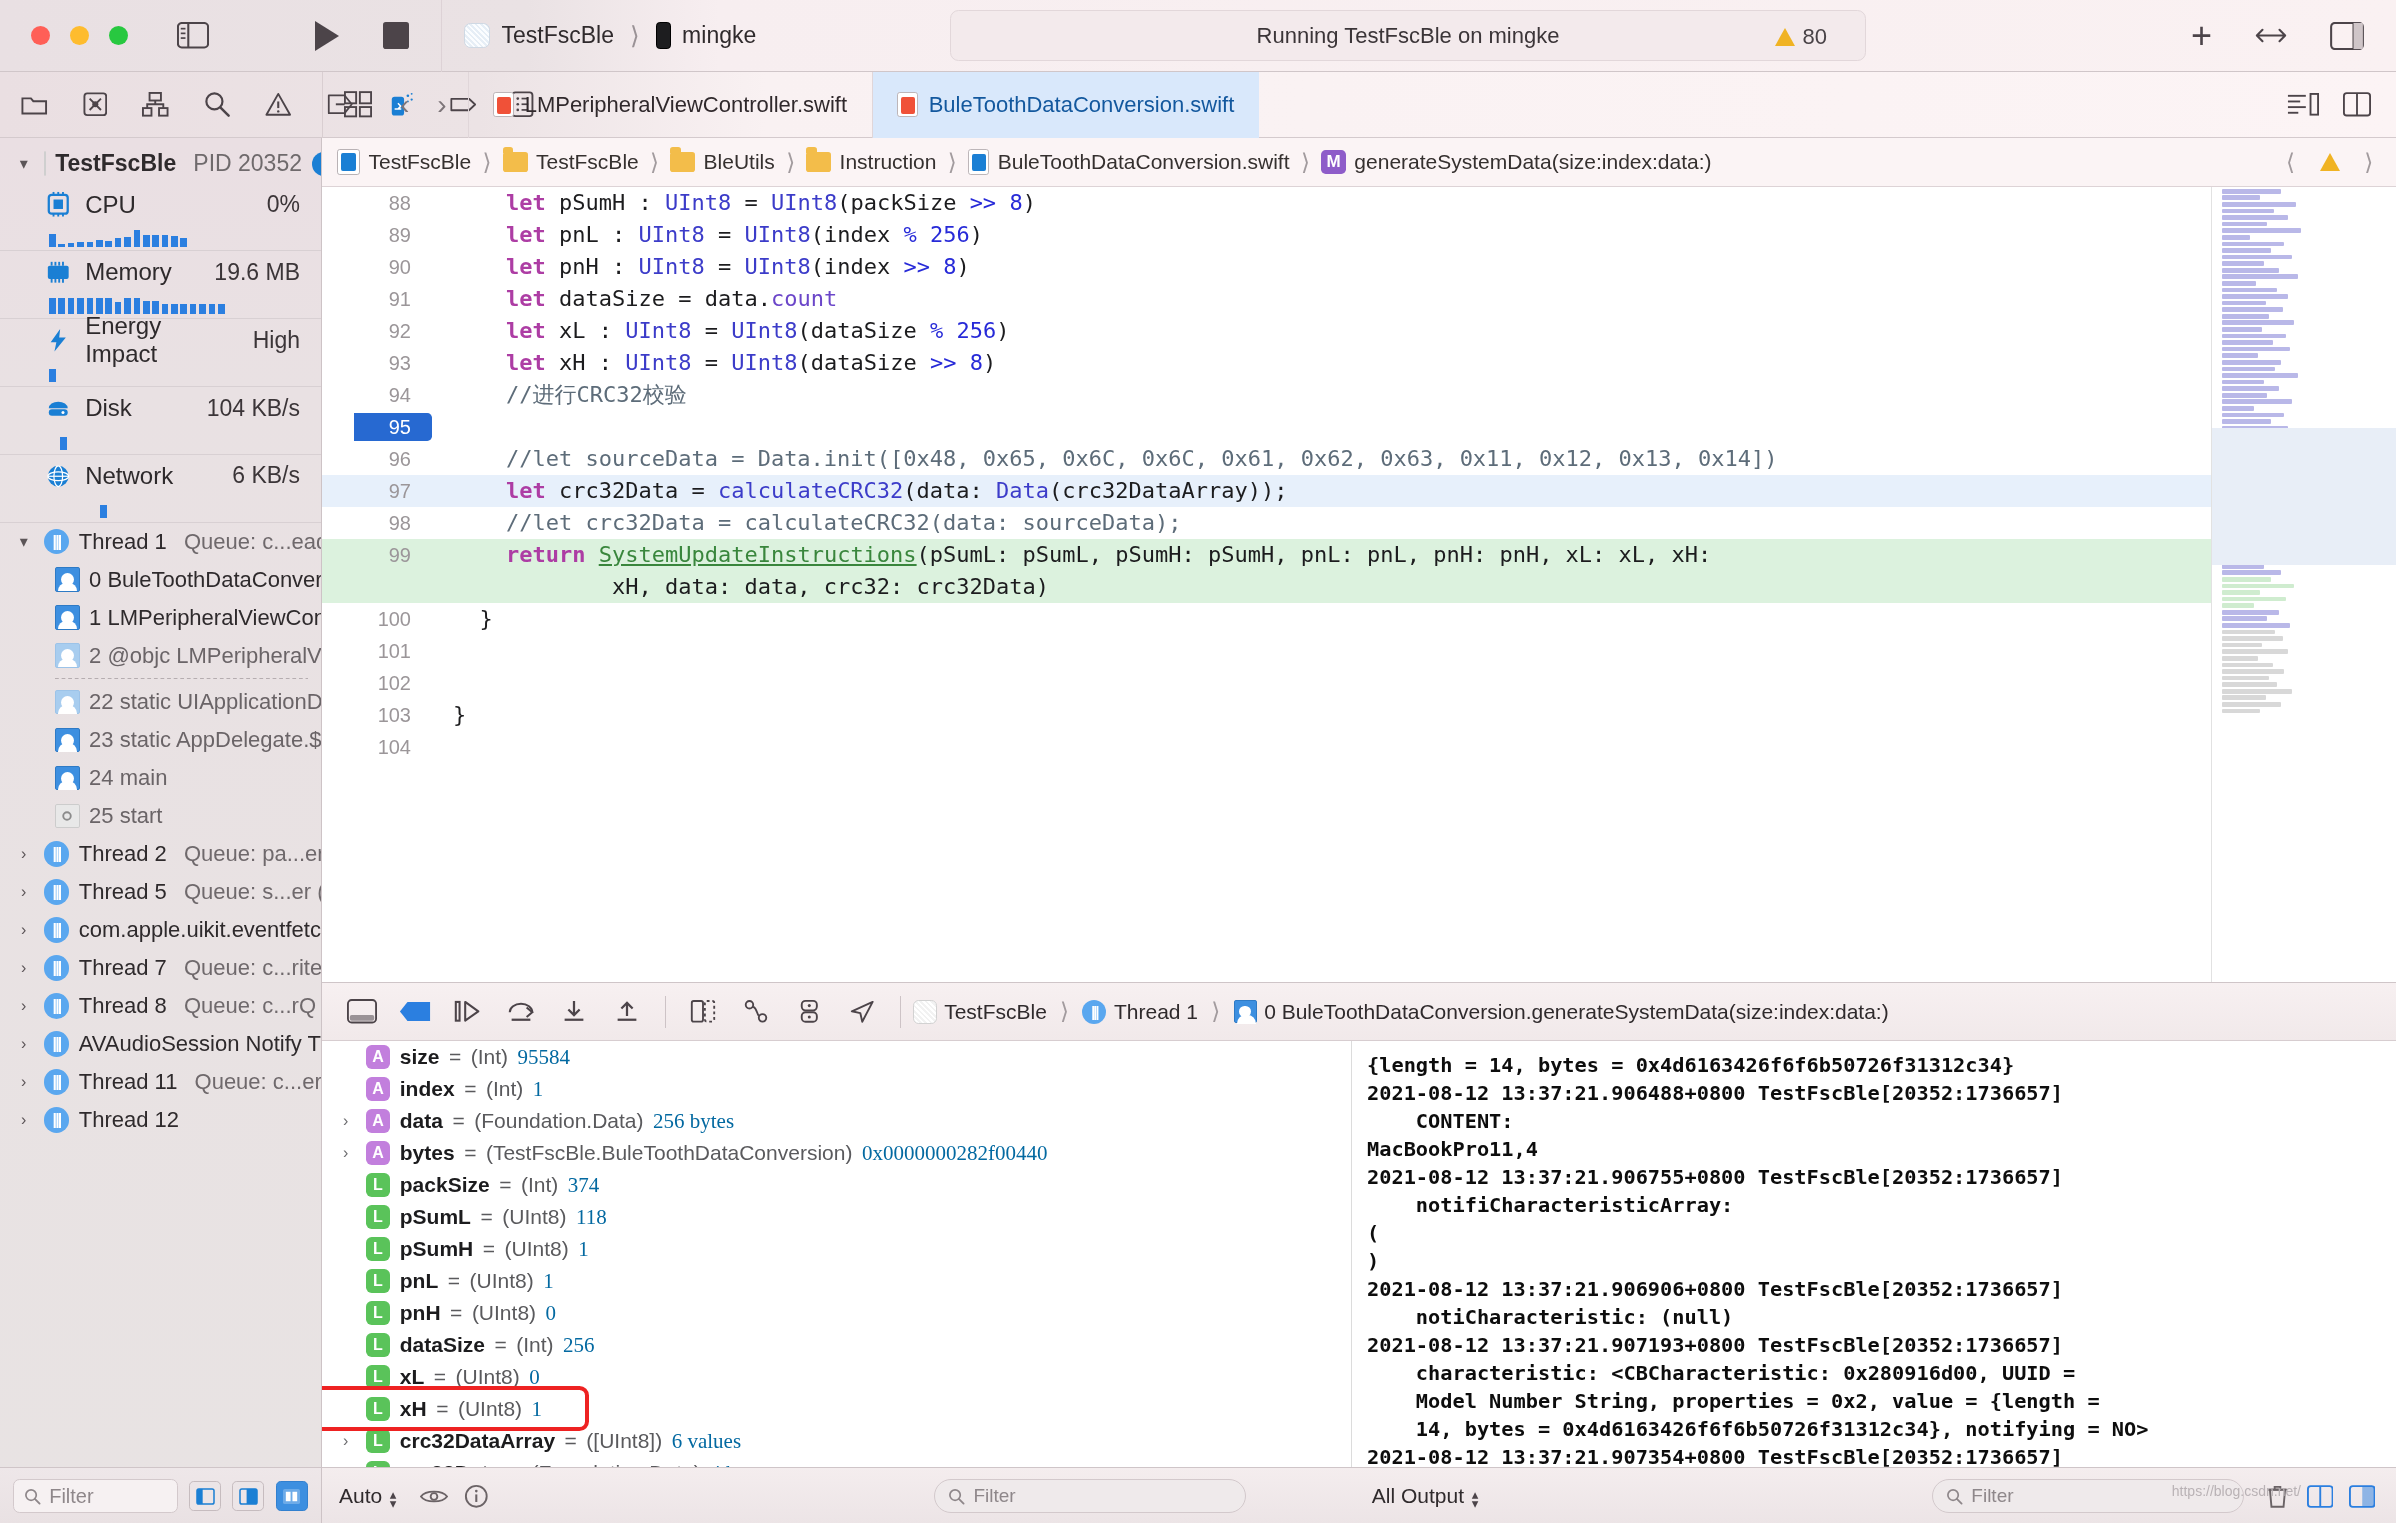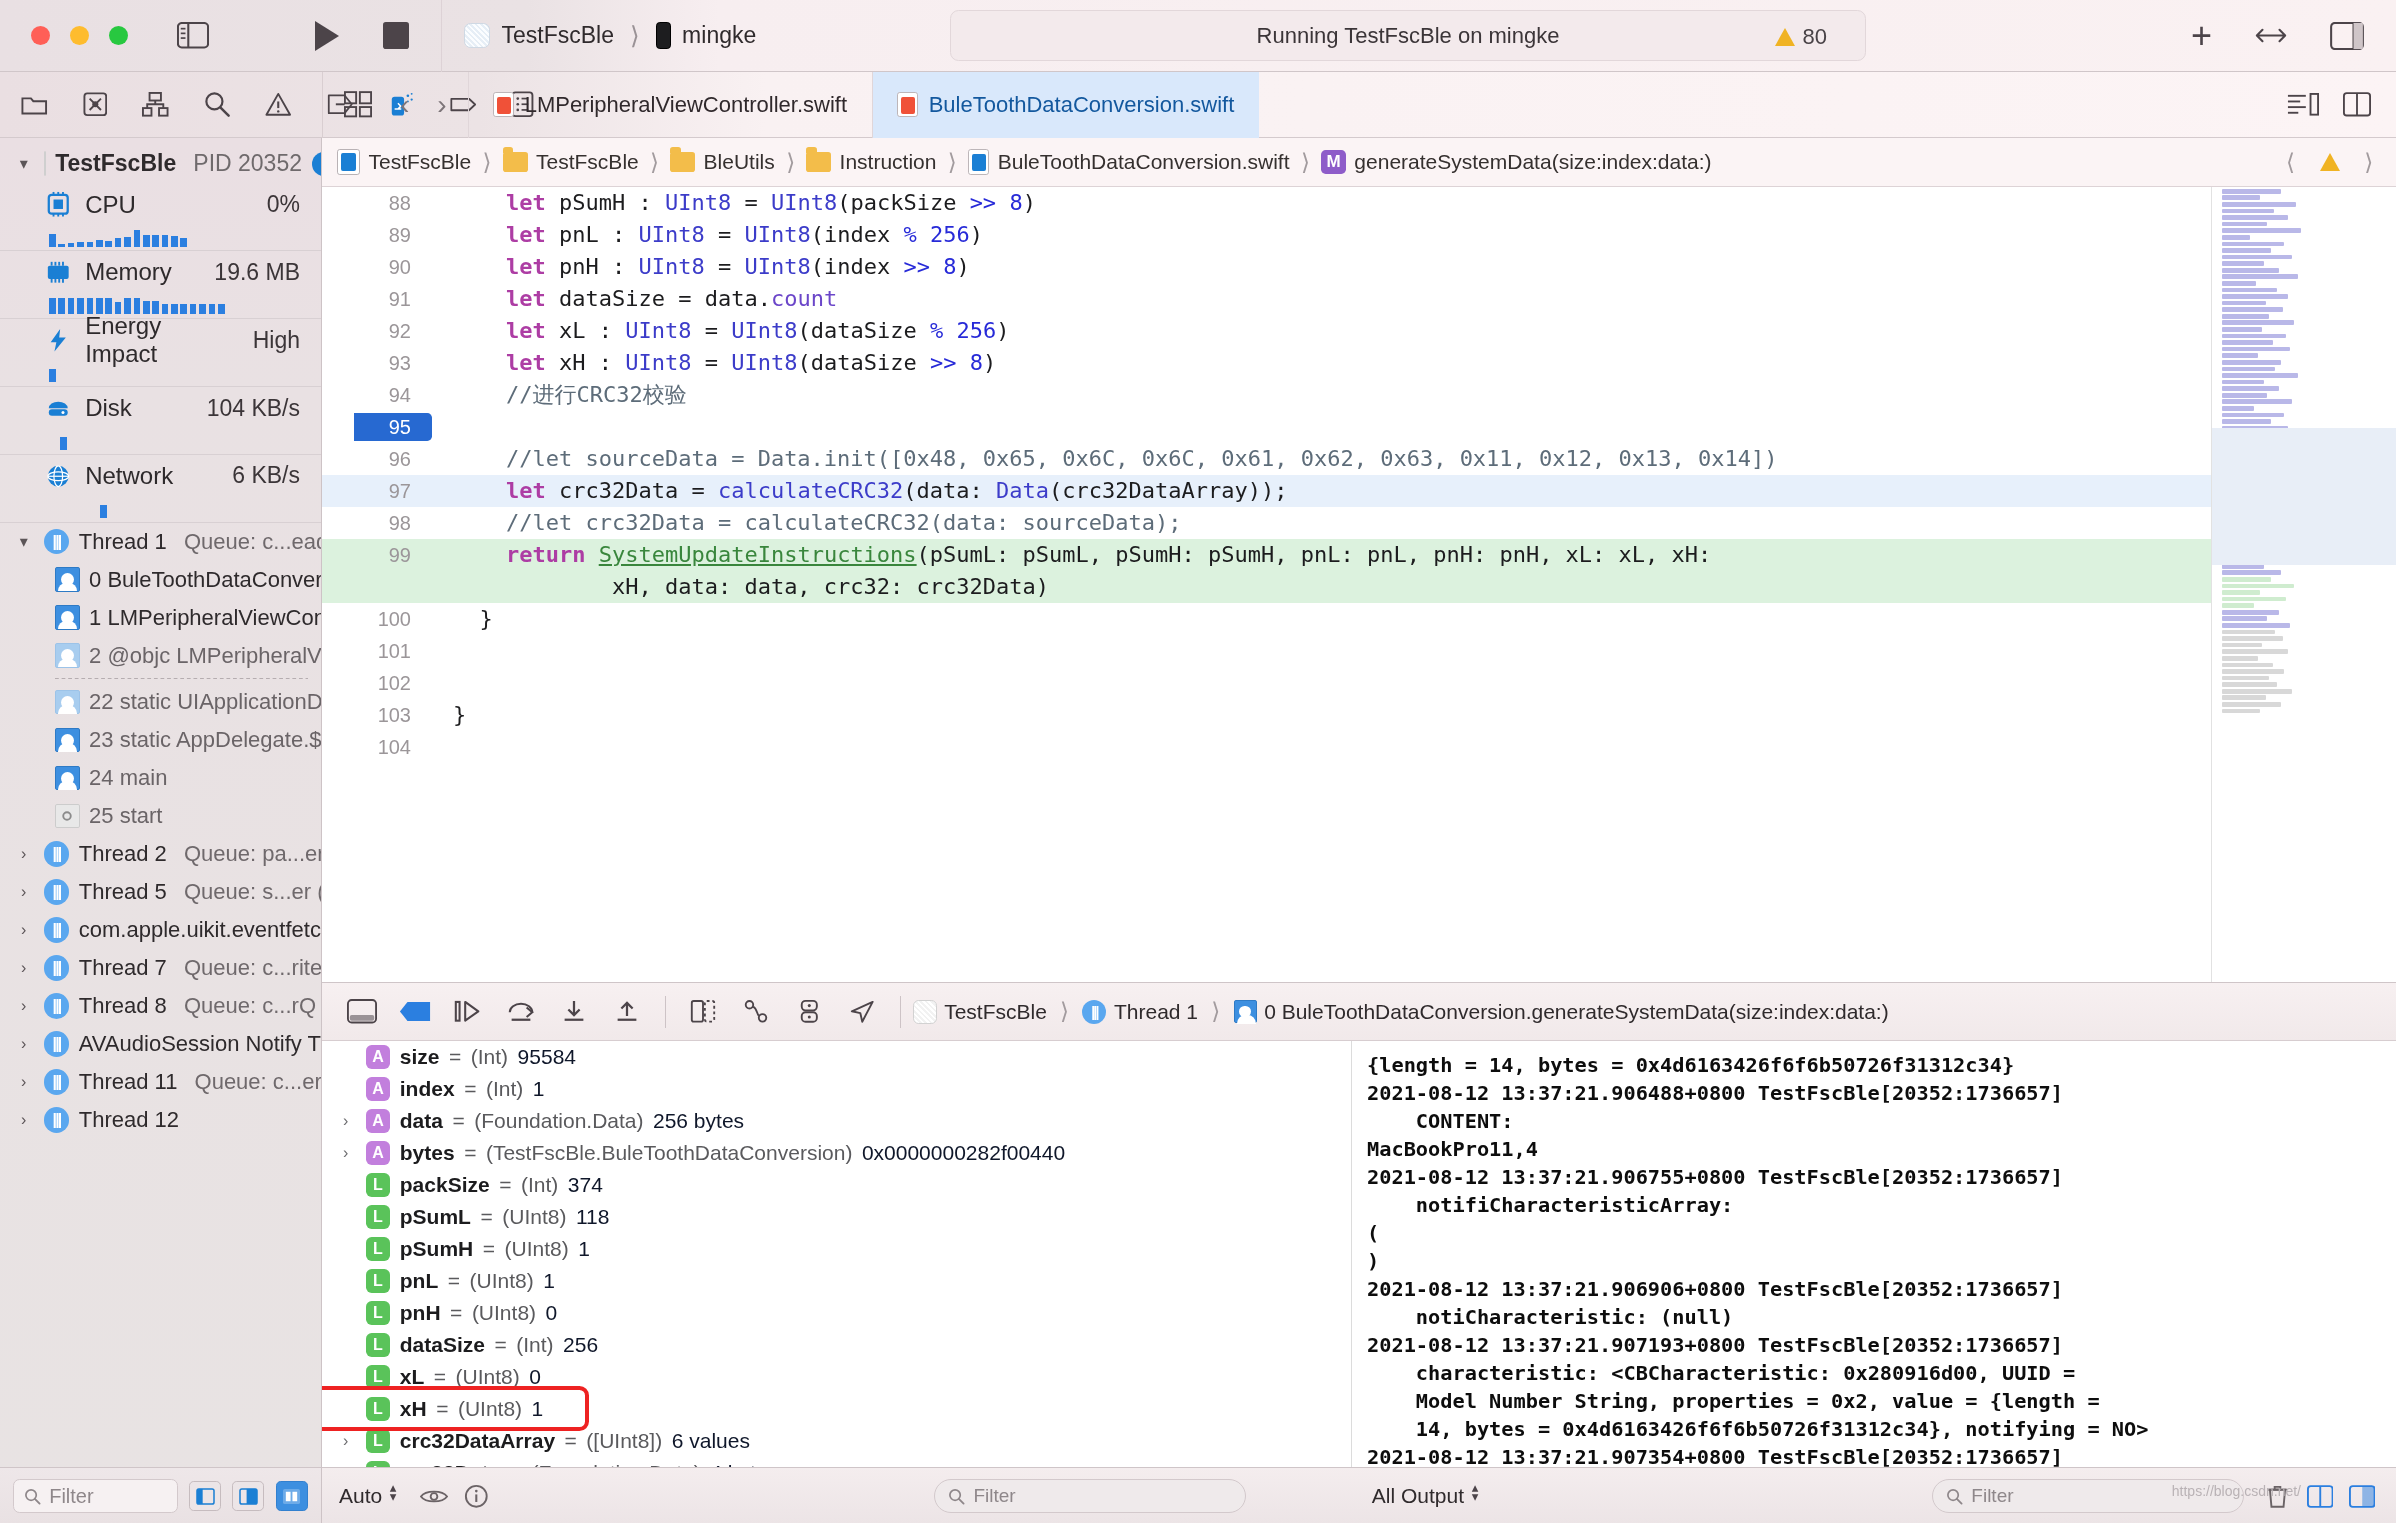--- a/index.html
+++ b/index.html
@@ -266,39 +266,39 @@
   }
   .var-row .tri { width:21px;text-align:center;color:#6d6d70;font-size:16px;flex:0 0 21px;}
   .vbadge {
     width:24.6px;height:24.6px;border-radius:5.7px;display:flex;align-items:center;justify-content:center;
     color:#fff;font-size:16px;font-weight:bold;flex:0 0 24.6px;
   }
   .vbadge.A { background:#c27fdd; }
   .vbadge.L { background:#5ac35a; }
   .vname { font-weight:bold; }
   .vtype { color:#5a5a5d; }
-  .vval { color:#0f172a; }
+  .vval { color:#0369a1;font-family:Liberation Serif, serif; }
   .redbox {
     position:absolute; border:4.7px solid #ee2222; border-radius:9.5px;
     pointer-events:none;
   }
 
   .console-pane { flex:1; background:#fff; overflow:hidden; padding:9.5px 0 0 15px;}
   .con-line {
     font-family:"DejaVu Sans Mono", monospace; font-size:20.3px; line-height:28px;
     color:#0d0d0d; white-space:pre-wrap; font-weight:bold;
   }
 
   
   .bottombar {
     height:57px;min-height:57px;display:flex;align-items:center;
     background:linear-gradient(180deg,#f4edee,#ece4e6);
     border-top:0.9px solid #cfc5c8;
   }
-  .auto-sel { display:flex;align-items:flex-start;gap:7.6px;padding:0 17px;font-size:21px;color:#2f2a2c;}
+  .auto-sel { display:flex;align-items:flex-end;gap:7.6px;padding:0 17px;font-size:21px;color:#2f2a2c;}
   .stepper { display:flex;flex-direction:column;line-height:8.5px;font-size:13.2px;color:#4c4449;}
   .bb-icon { width:42px;height:38px;display:flex;align-items:center;justify-content:center;}
   .console-filter {
     width:312px;height:34px;background:#efeaeb;border:0.9px solid #d3c9cc;border-radius:17px;
     display:flex;align-items:center;gap:8.5px;padding:0 13.2px;font-size:19px;color:#8e878a;
   }
   .watermark {
     position:absolute; right:95px; bottom:24.6px; font-size:14px; color:#b9b2b5;
     font-family:"Liberation Sans",sans-serif;
   }

